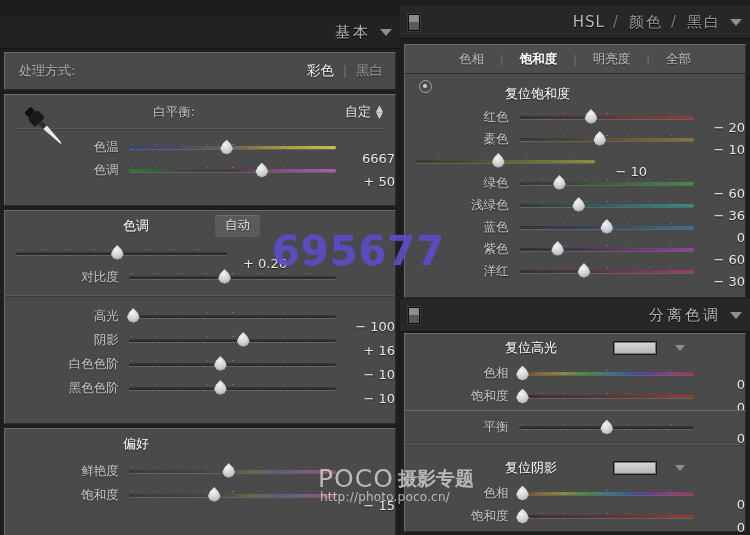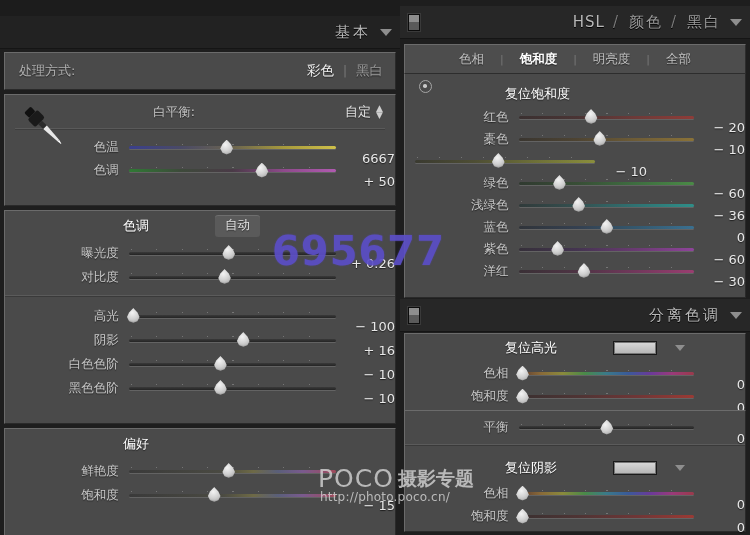--- a/index.html
+++ b/index.html
@@ -234,21 +234,20 @@
         </div>
     </div>
 
     <div class="group lgroup" style="top:194px;height:214px;">
       <div class="row" style="height:30px;">
         <span class="sect-label" style="margin-left:118px;">色调</span>
         <span class="auto-btn" style="margin-left:66px;">自动</span>
       </div>
       <div id="tone-sliders">
           <div class="row" style="height: 24px;">
-            <span class="lbl" style="width: 110px; margin-left: 6px;">曝光度</span>
             <div class="track" style="width: 212px; margin-left: 10px;">
               <div class="bar" style="background: linear-gradient(rgb(58, 58, 58), rgb(36, 36, 36));"></div>
               <div class="ticks"></div>
               <div class="knob" style="left: 48%;"></div>
             </div>
             <span class="val" style="width: 52px; margin-left: 8px;">+ 0.26</span>
           </div>
           <div class="row" style="height: 24px;">
             <span class="lbl" style="width: 110px; margin-left: 6px;">对比度</span>
             <div class="track" style="width: 212px; margin-left: 10px;">

